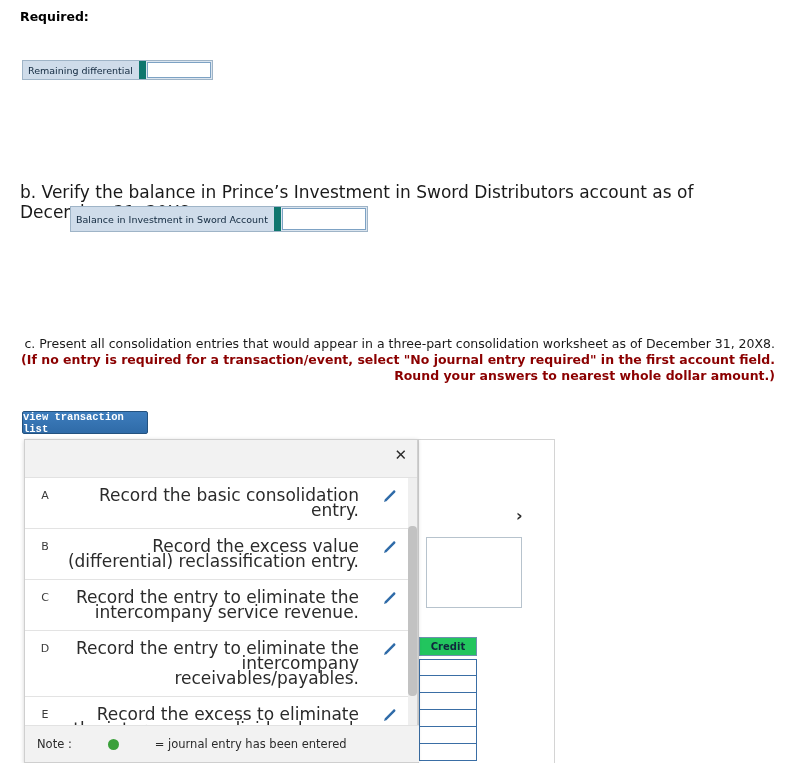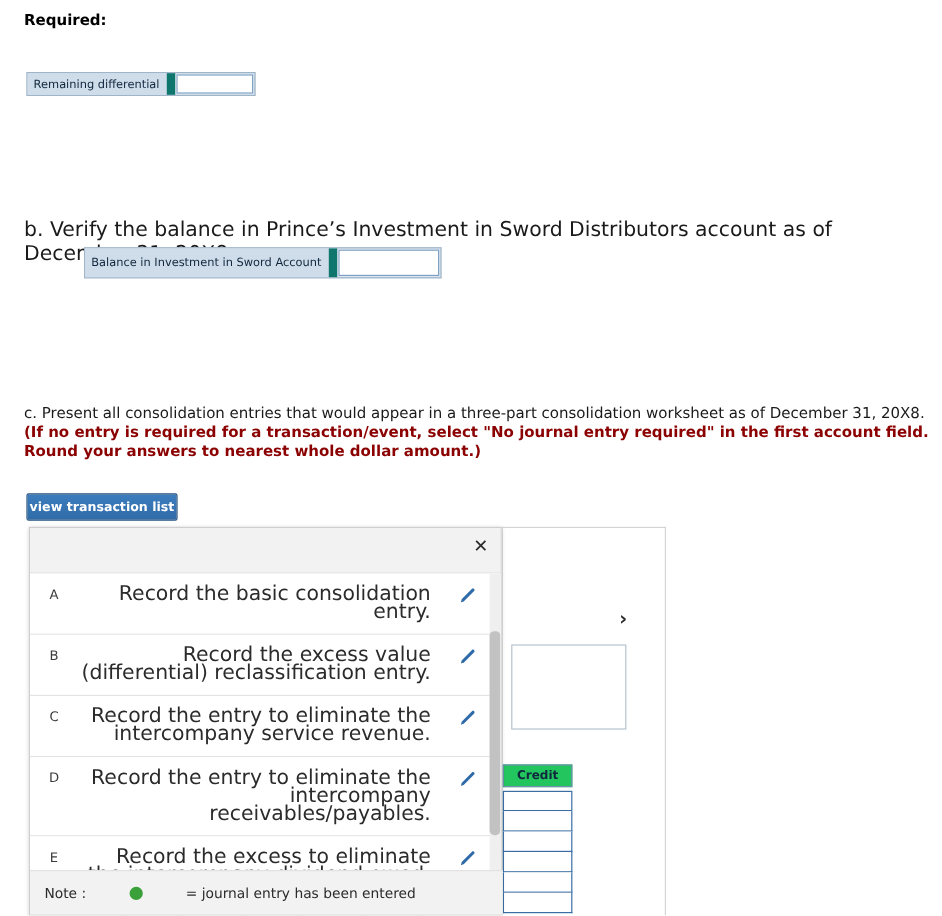--- a/index.html
+++ b/index.html
@@ -76,40 +76,42 @@
 
   
   .q-c {
     position: absolute;
     left: 20px;
     top: 336px;
     width: 755px;
     font-size: 12.5px;
     color: #1a1a1a;
     line-height: 16px;
+    text-align: right;
   }
   .q-c b { color: #8b0000; font-weight: bold; }
 
   
   .vtl-btn {
     position: absolute;
     left: 22px;
     top: 411px;
     width: 126px;
     height: 23px;
     background: linear-gradient(#3d7dbd, #2f6ba8);
     border: 1px solid #24527f;
     border-radius: 2px;
     color: #fff;
     font-size: 10.5px;
     font-weight: bold;
     display: flex;
     align-items: center;
     justify-content: center;
     cursor: pointer;
+    font-family: Liberation Mono, monospace;
   }
 
   
   .bg-panel {
     position: absolute;
     left: 418px;
     top: 439px;
     width: 137px;
     height: 324px;
     background: #fff;

